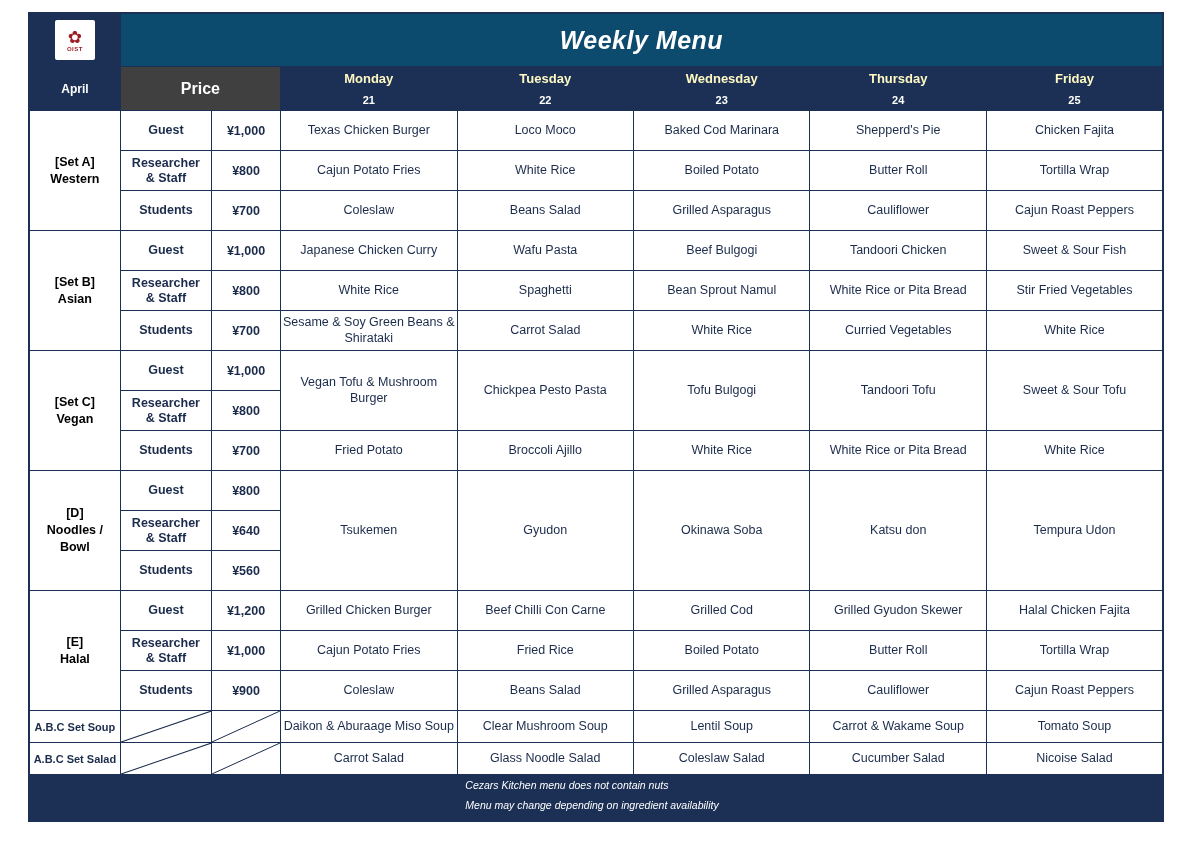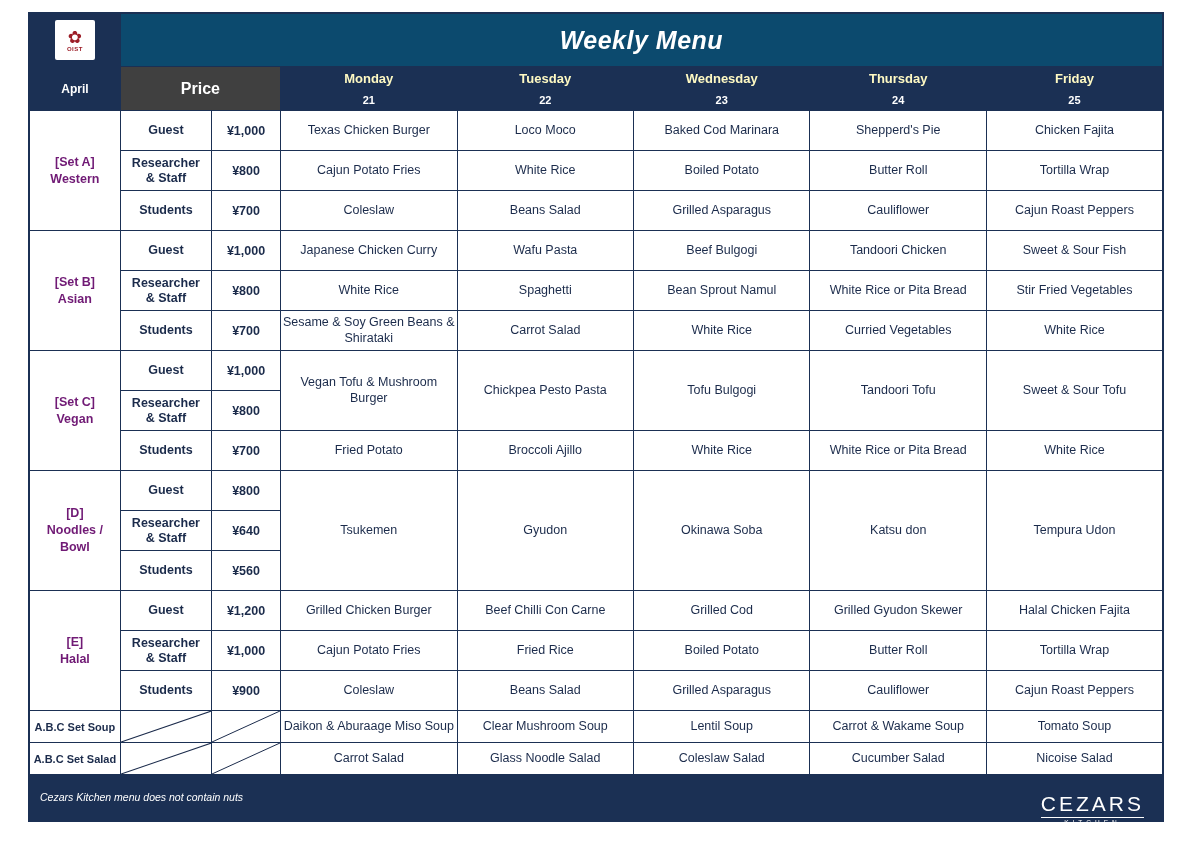--- a/index.html
+++ b/index.html
@@ -99,21 +99,21 @@
     font-weight: bold;
     height: 20px;
   }
 
   
   .set-label {
     width: 90px;
     font-size: 12.5px;
     font-weight: bold;
     line-height: 1.35;
-    color: #701a75;
+    color: #000000;
   }
   .role-cell {
     width: 90px;
     font-size: 12.5px;
     font-weight: bold;
     line-height: 1.2;
     height: 39px;
     color: #1b2b4b;
   }
   .price-val {
@@ -156,20 +156,21 @@
     background: #1b3054;
     color: #ffffff;
     height: 46px;
     box-sizing: border-box;
     display: flex;
     align-items: center;
     justify-content: space-between;
     padding: 0 18px 0 10px;
     border: 2px solid #1b3054;
     border-top: none;
+    flex-direction: column;
   }
   .notes {
     font-size: 10.5px;
     font-style: italic;
     line-height: 1.9;
   }
   .brand {
     text-align: center;
     color: #ffffff;
   }
@@ -430,19 +431,20 @@
         <td class="dish">Coleslaw Salad</td>
         <td class="dish">Cucumber Salad</td>
         <td class="dish">Nicoise Salad</td>
       </tr>
     </tbody>
   </table>
 
   <div class="footer">
     <div class="notes">
       <div>Cezars Kitchen menu does not contain nuts</div>
+      <div>Menu may change depending on ingredient availability</div>
     </div>
     <div class="brand">
       <div class="name">CEZARS</div>
       <div class="sub">KITCHEN</div>
     </div>
   </div>
 </div>
 
 </body></html>

